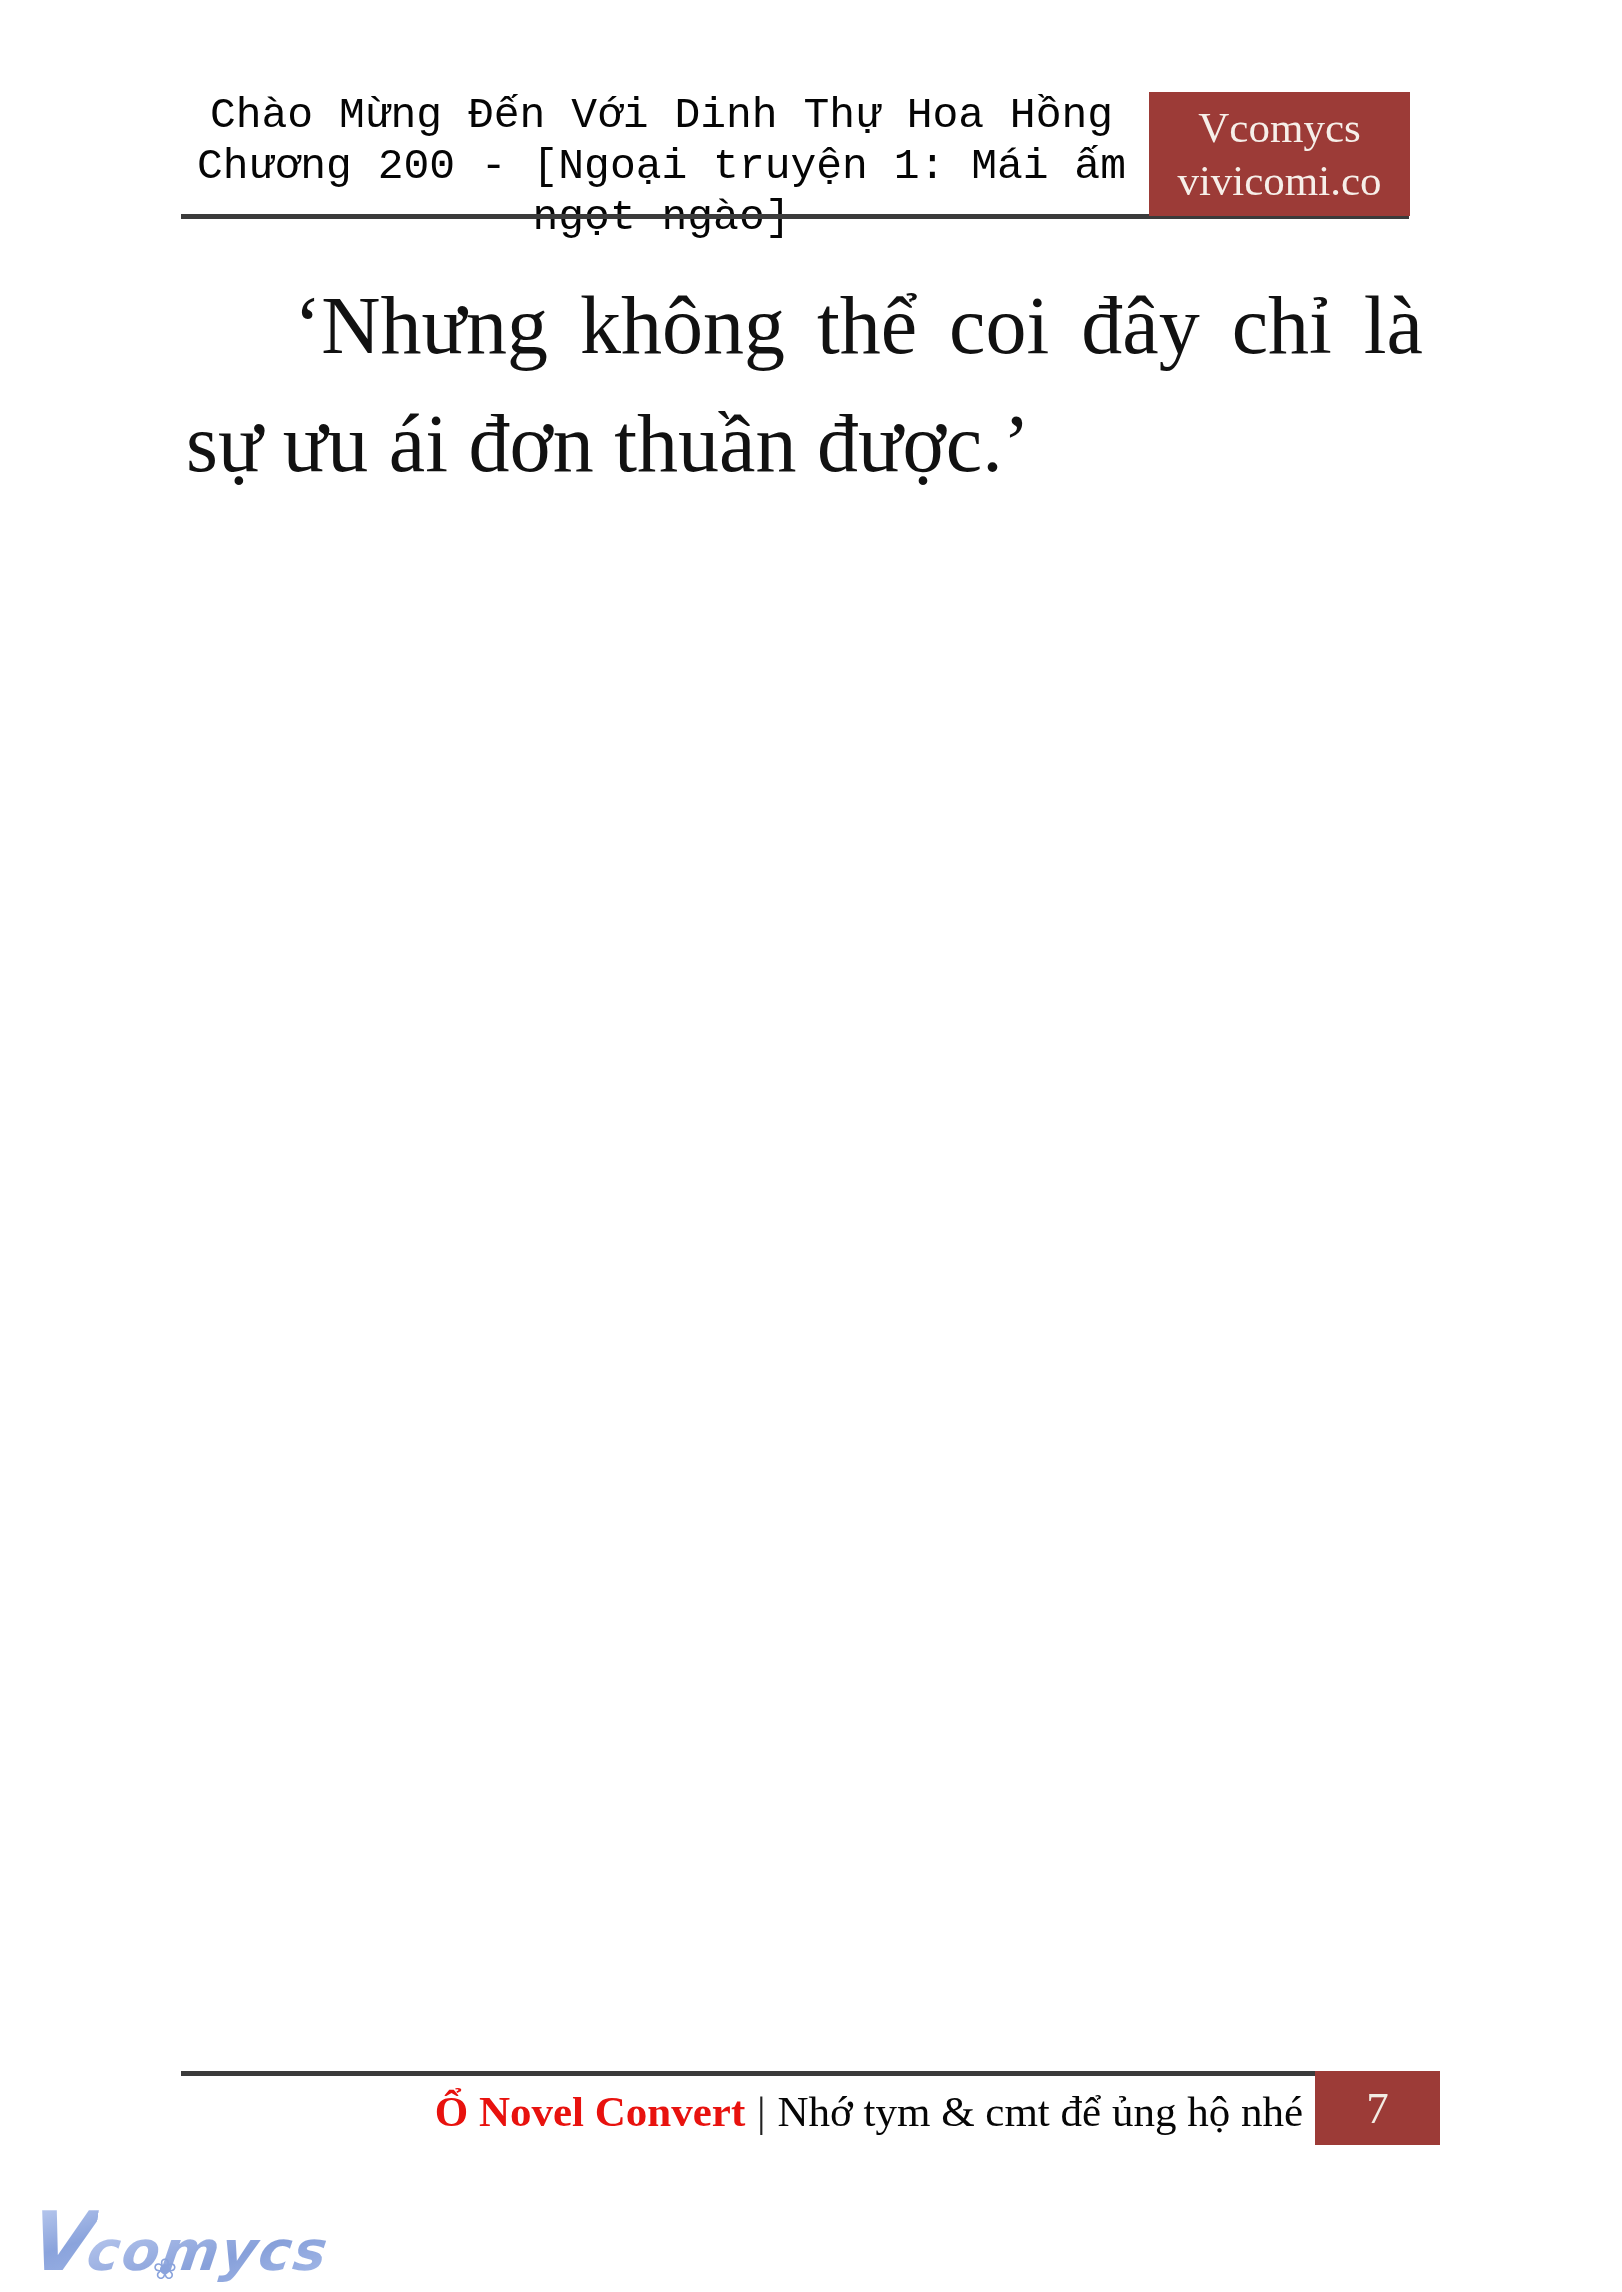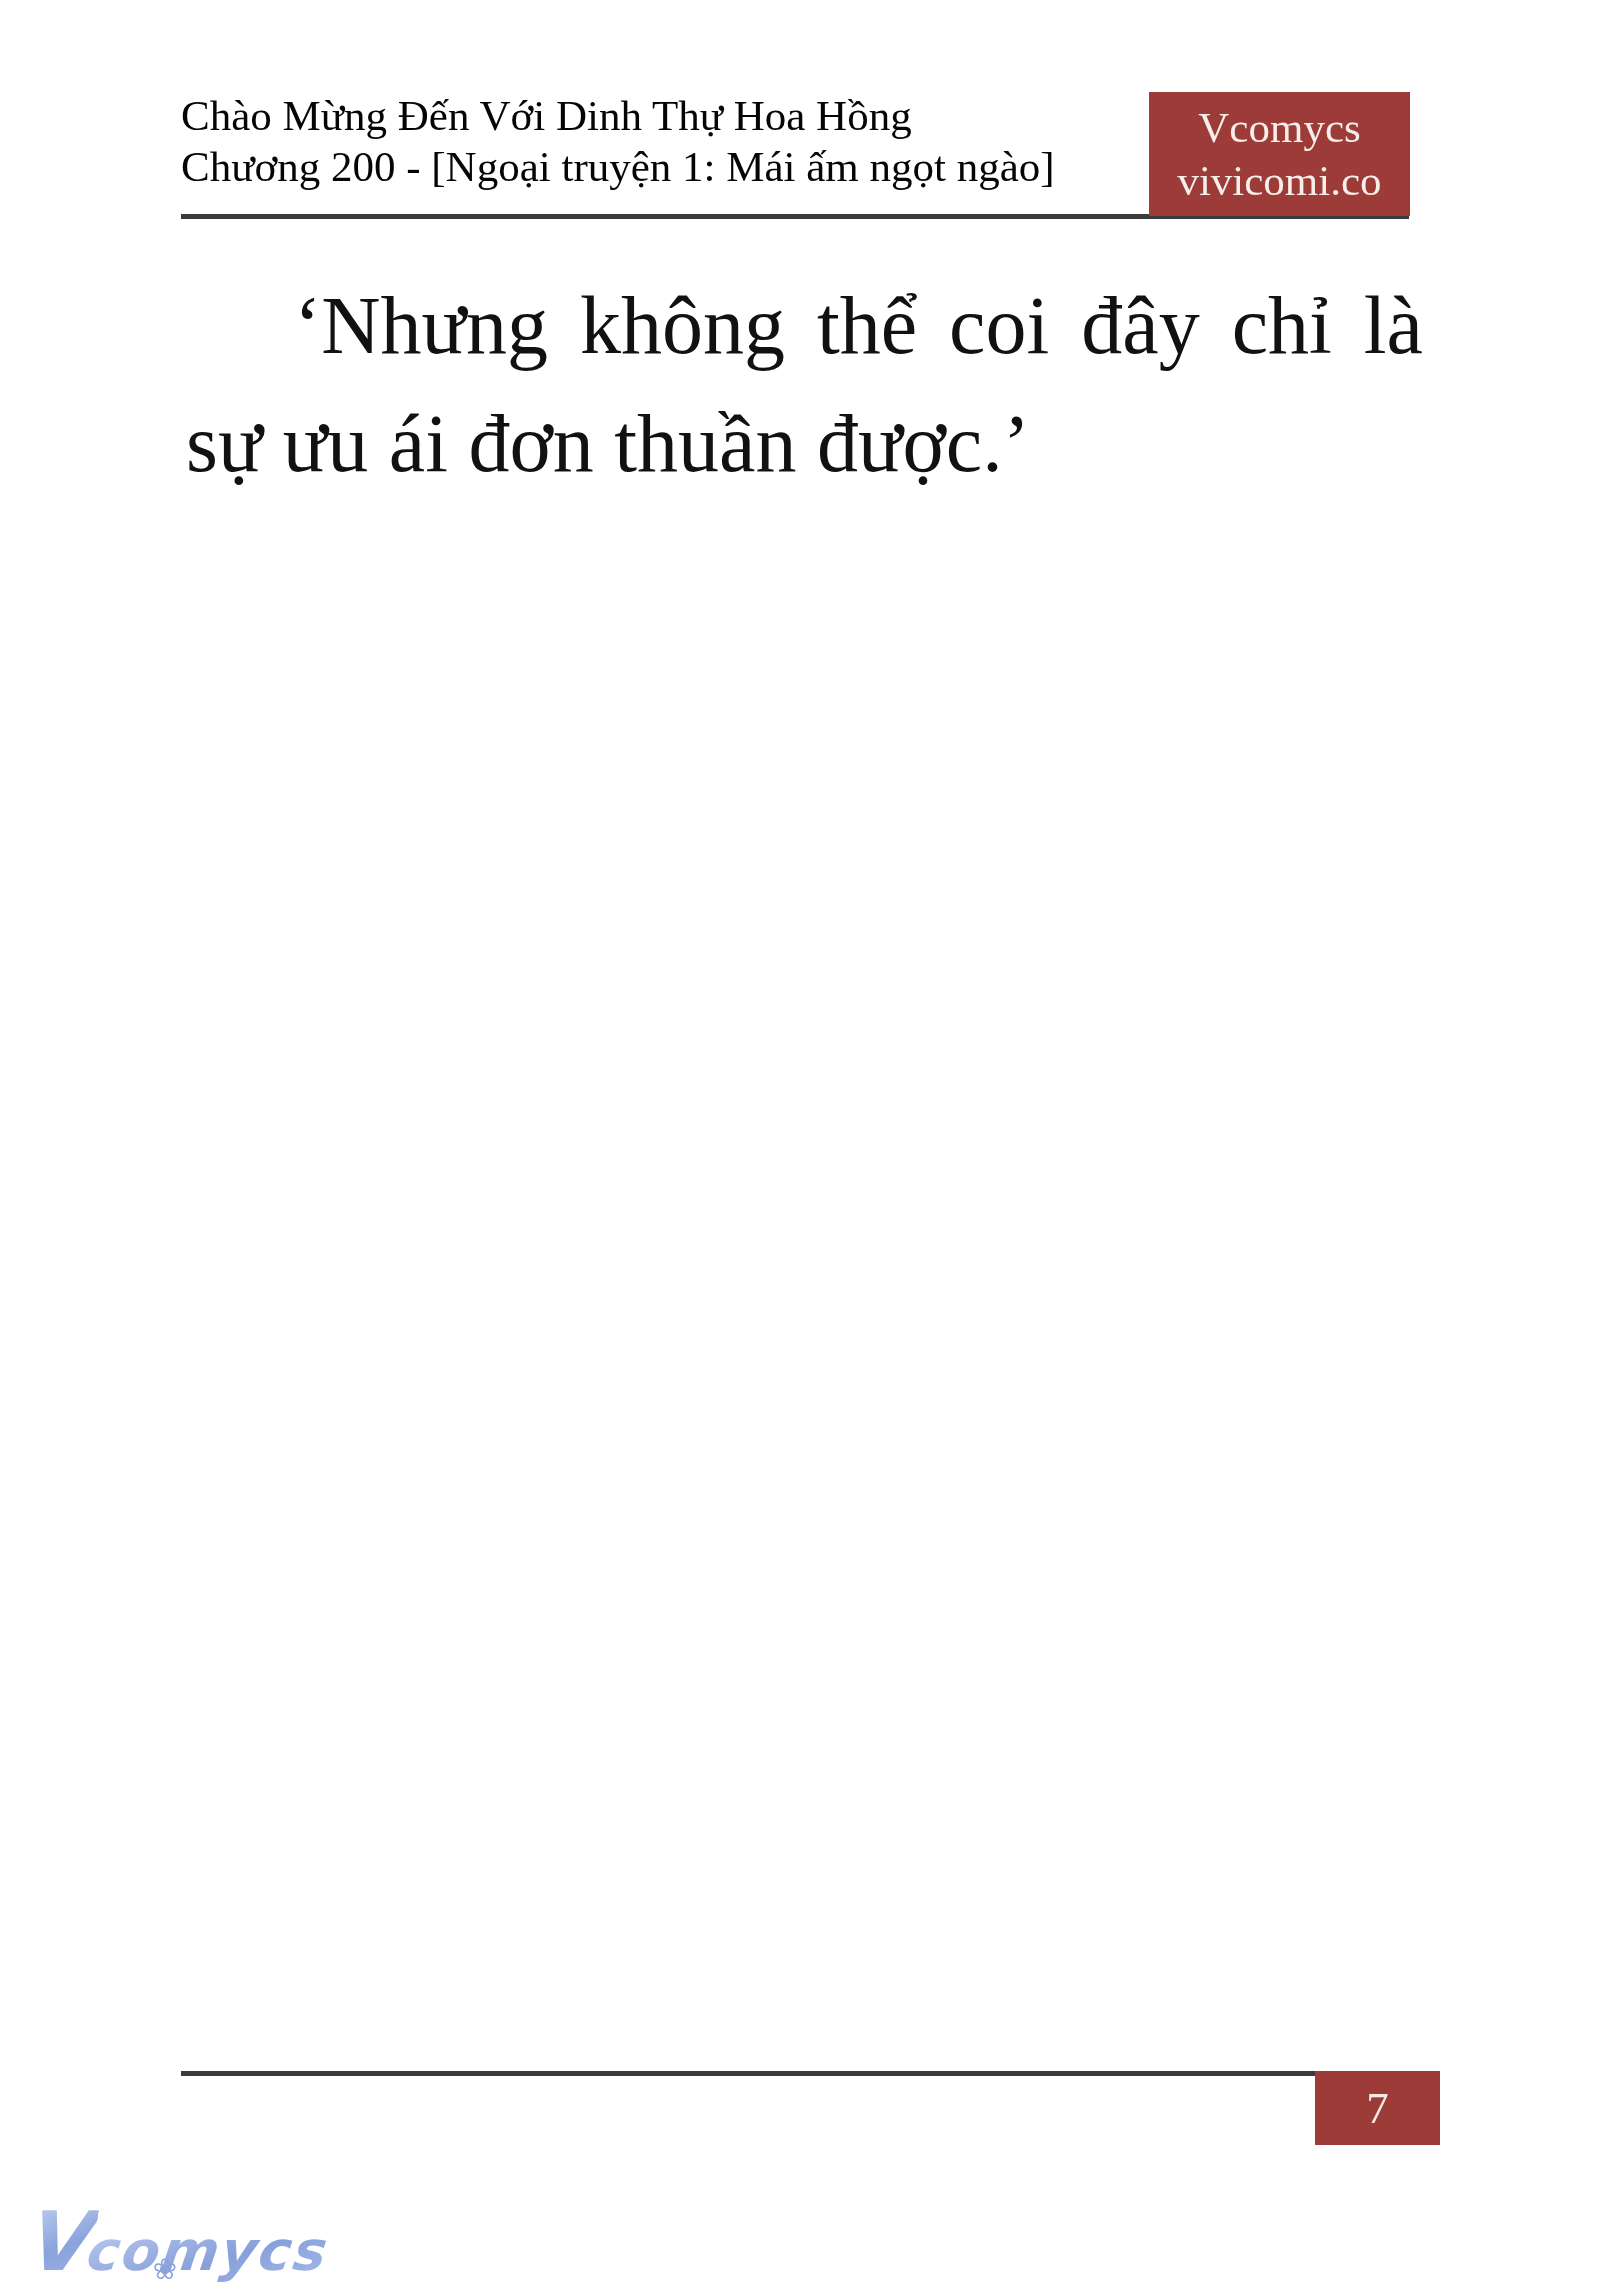--- a/index.html
+++ b/index.html
@@ -8,22 +8,22 @@
     width:1622px;height:2293px;
     background:#ffffff;
     overflow:hidden;
     font-family:"Liberation Serif","DejaVu Serif",serif;
     color:#111;
   }
 
   
   .header-text{
     position:absolute;left:181px;top:90px;width:961px;
-    text-align:left;
-    font-size:43px;line-height:51px;color:#050505;
+    text-align:center;
+    font-size:43px;line-height:51px;color:#050505;font-family:Liberation Mono, monospace;
   }
   .header-badge{
     position:absolute;left:1149px;top:92px;width:261px;height:124px;
     background:#9c3b37;
     display:flex;flex-direction:column;align-items:center;justify-content:center;
     color:#f6efe9;font-size:43px;line-height:53px;text-align:center;
   }
   .header-rule{
     position:absolute;left:181px;top:214px;width:1228px;height:4.9px;
     background:#3b3b3b;
@@ -103,20 +103,23 @@
   </div>
 
   <div class="header-rule"></div>
 
   <div class="content">
     <p class="italic">‘Nhưng không thể coi đây chỉ là sự ưu ái đơn thuần được.’</p>
   </div>
 
   <div class="footer-rule"></div>
 
+  <div class="footer-text">
+    <span class="footer-brand">Ổ Novel Convert</span><span class="footer-sep">|</span><span>Nhớ tym &amp; cmt để ủng hộ nhé</span>
+  </div>
 
   <div class="footer-box">
     <span>7</span>
   </div>
 
   <div class="watermark">
     <span class="wm-v">V</span><span class="wm-rest">comycs</span>
     <span class="wm-flower">❀</span>
   </div>
 

